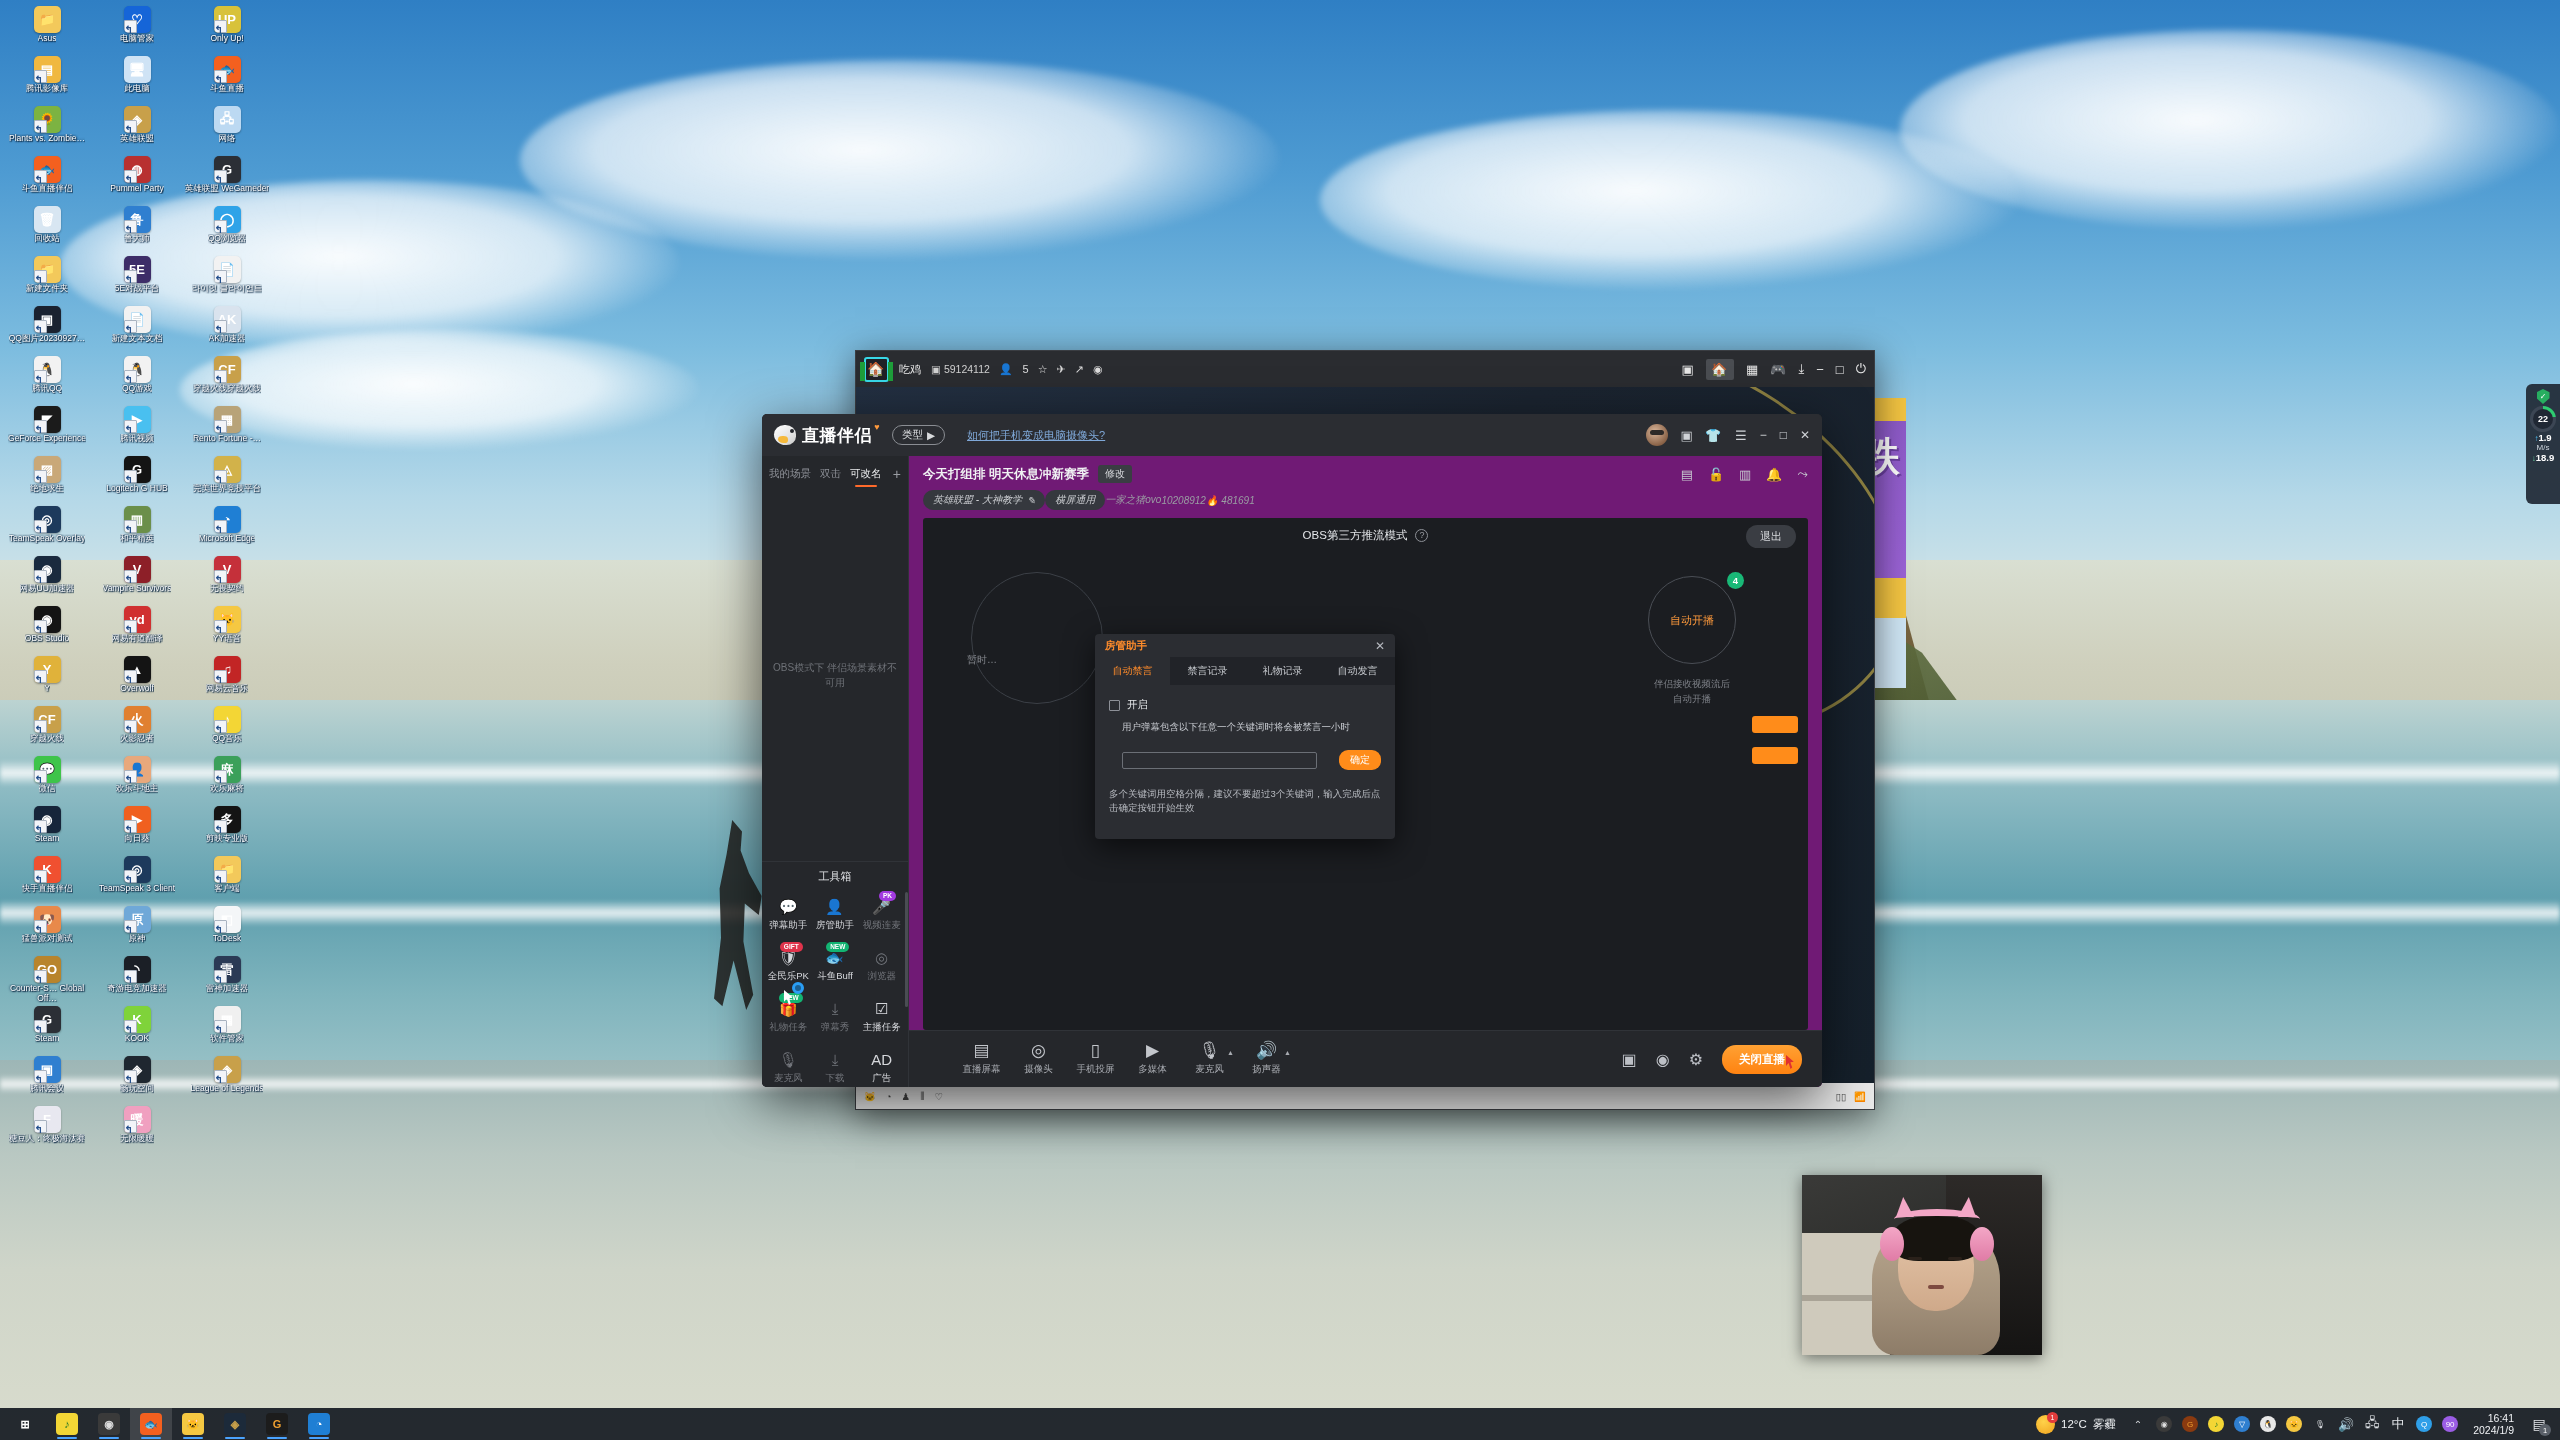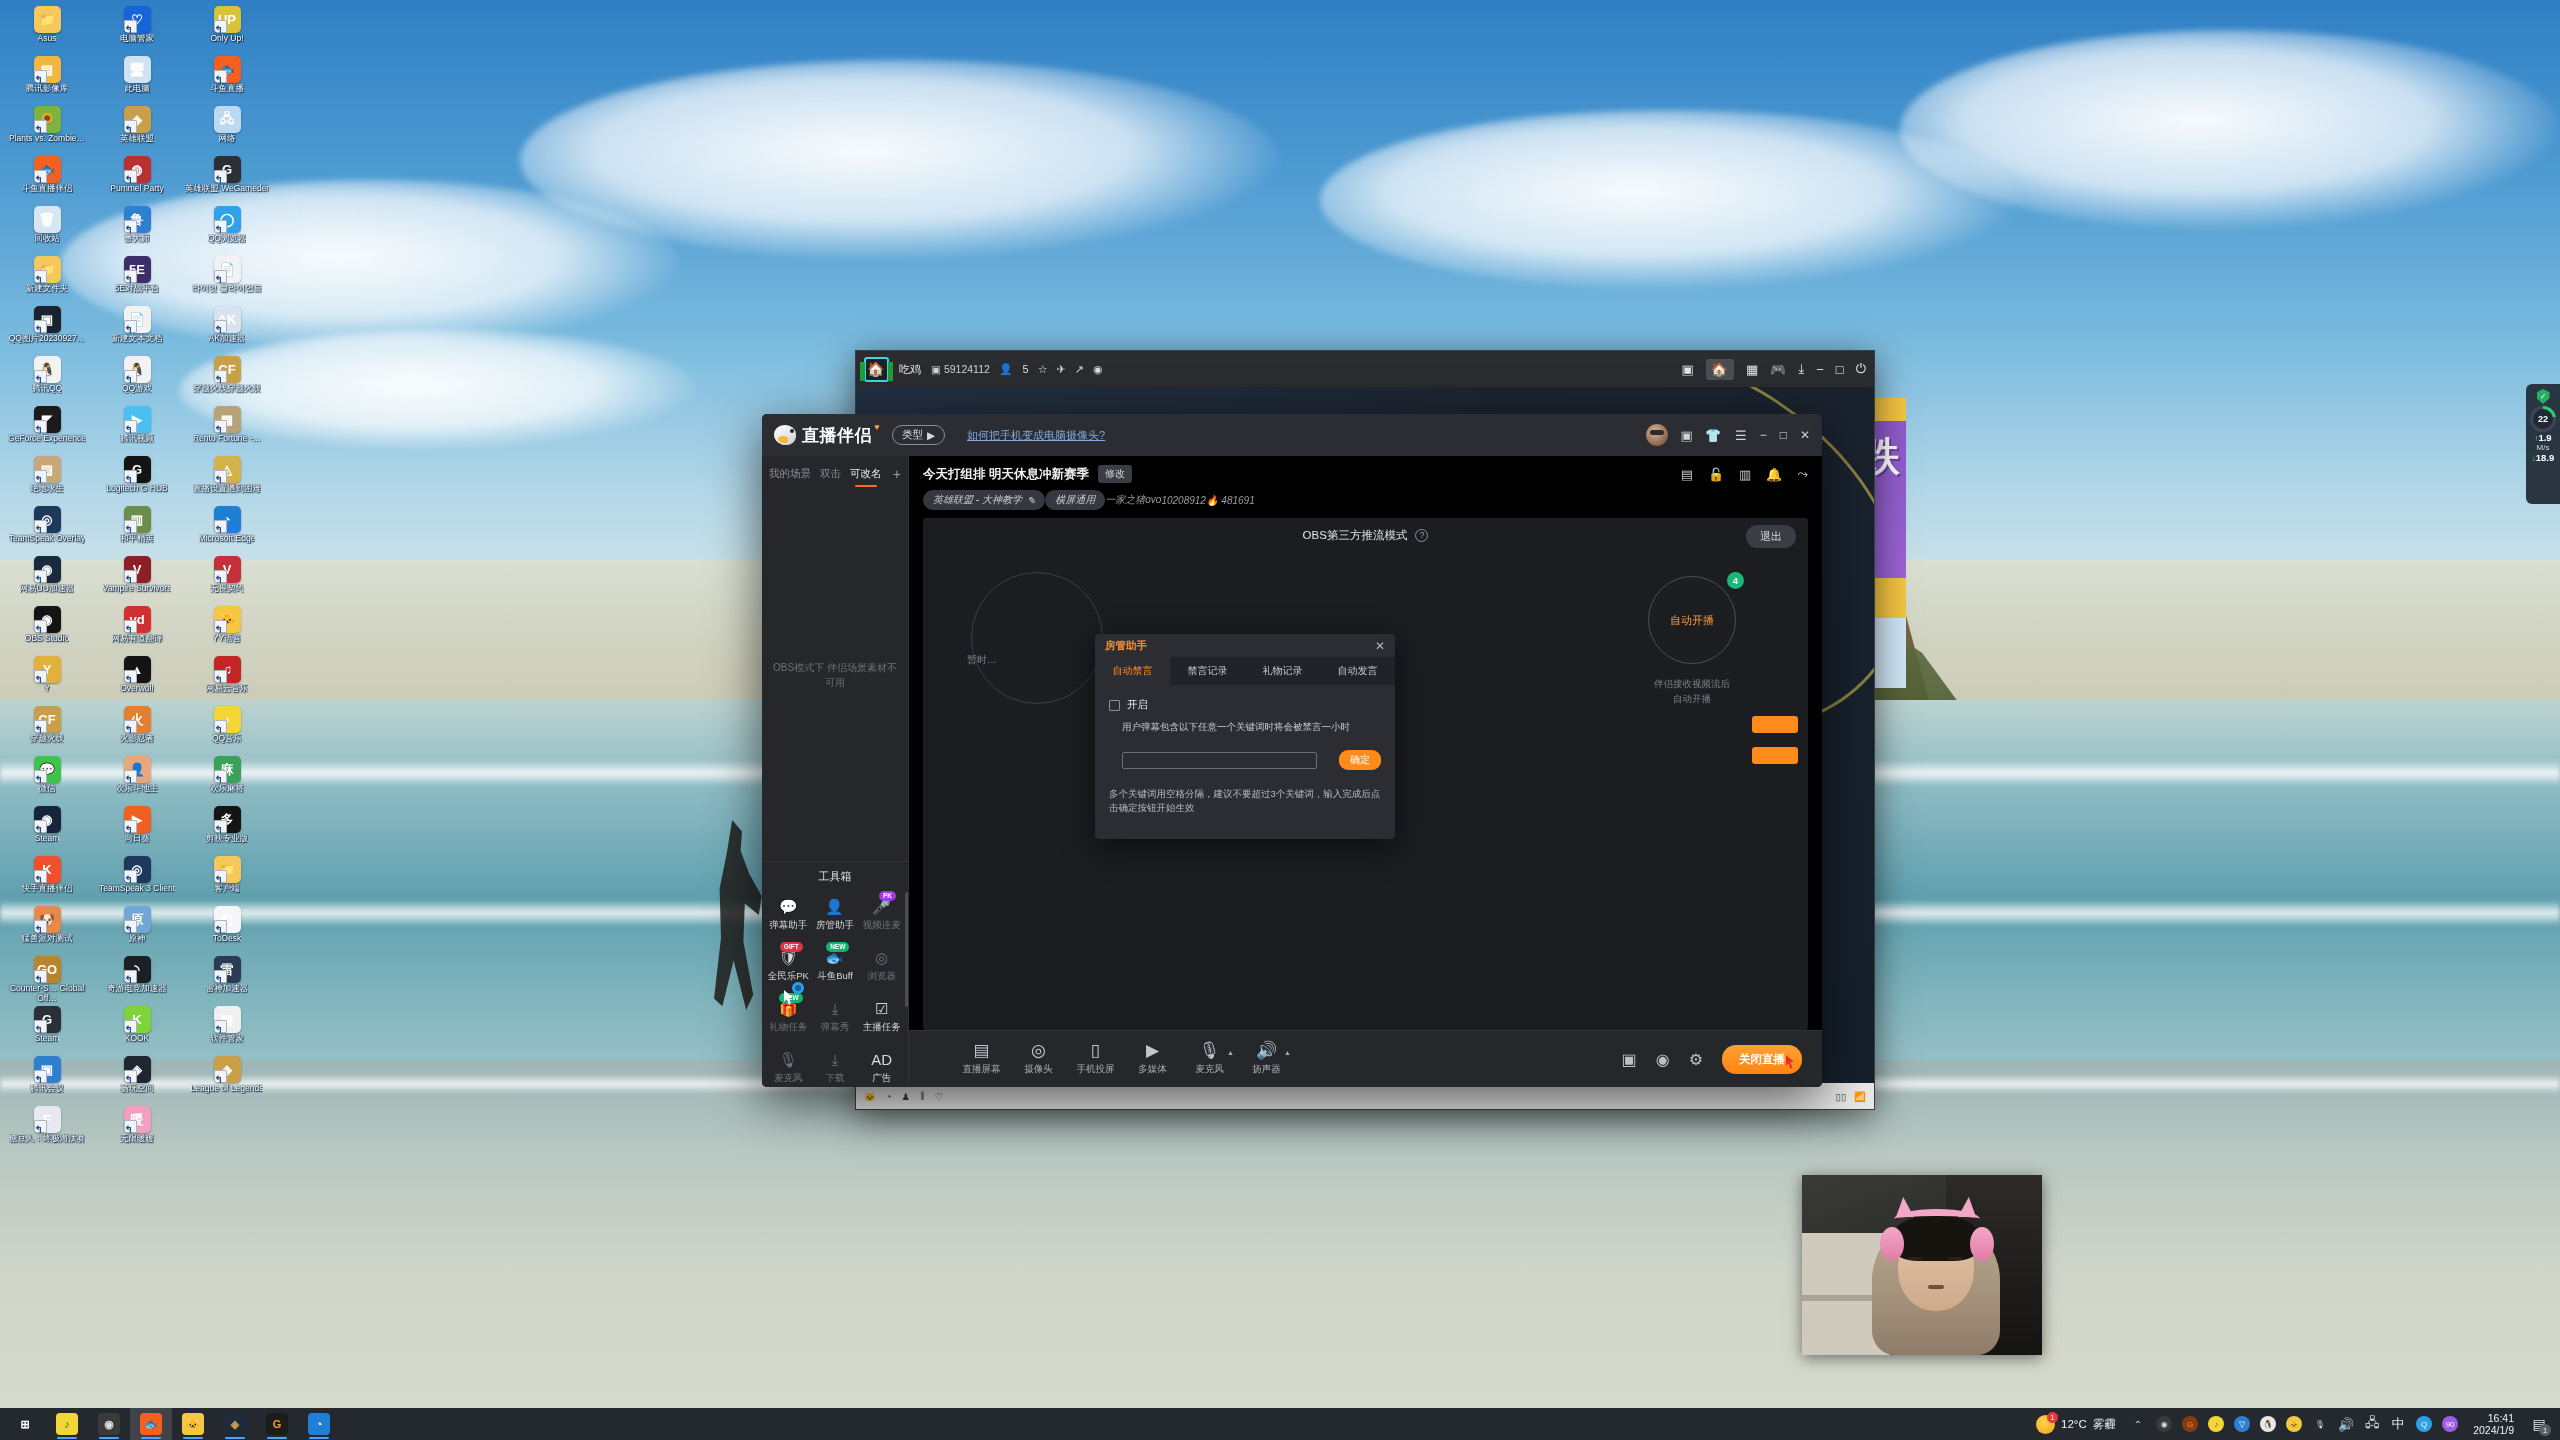--- a/index.html
+++ b/index.html
@@ -286,21 +286,21 @@
     background:#fff;
     clip-path:polygon(0 0, 0 78%, 26% 58%, 45% 100%, 62% 90%, 44% 52%, 78% 48%);
     filter:drop-shadow(0 0 1px #000);
   }
   .tb-dot-blue{
     position:absolute;left:30px;top:92px;width:12px;height:12px;border-radius:50%;
     border:3px solid #2a9df4;background:#1a5f92;z-index:8;
   }
 
   
-  #content{flex:1;display:flex;flex-direction:column;min-width:0;background:#000000;position:relative;}
+  #content{flex:1;display:flex;flex-direction:column;min-width:0;background:#701a75;position:relative;}
   #stream-info{padding:9px 14px 8px 14px;flex:0 0 auto;}
   .si-row1{display:flex;align-items:center;gap:9px;}
   .si-title{font-size:12.5px;color:#f0f1f3;font-weight:bold;}
   .si-modify{
     background:#3a3d43;border-radius:3px;padding:2px 7px;font-size:10px;color:#d6d8dc;
   }
   .si-row2{display:flex;align-items:center;gap:0;margin-top:7px;font-style:italic;}
   .si-pill{
     background:#35383e;border-radius:11px;padding:3px 10px;font-size:10px;color:#ccced2;
     display:flex;align-items:center;gap:5px;
@@ -660,21 +660,21 @@
     <div class="desk-ico">
       <div class="di-img" style="background:#c9a878">▨</div>
       <div class="di-label">绝地求生</div>
     </div>
     <div class="desk-ico">
       <div class="di-img" style="background:#141414">G</div>
       <div class="di-label">Logitech G HUB</div>
     </div>
     <div class="desk-ico">
       <div class="di-img" style="background:#d2b24a">◬</div>
-      <div class="di-label">直播设置遇到困难</div>
+      <div class="di-label">完美世界竞技平台</div>
     </div>
     <div class="desk-ico">
       <div class="di-img" style="background:#1d3a5c">◎</div>
       <div class="di-label">TeamSpeak Overlay</div>
     </div>
     <div class="desk-ico">
       <div class="di-img" style="background:#6b8f4a">▥</div>
       <div class="di-label">和平精英</div>
     </div>
     <div class="desk-ico">

